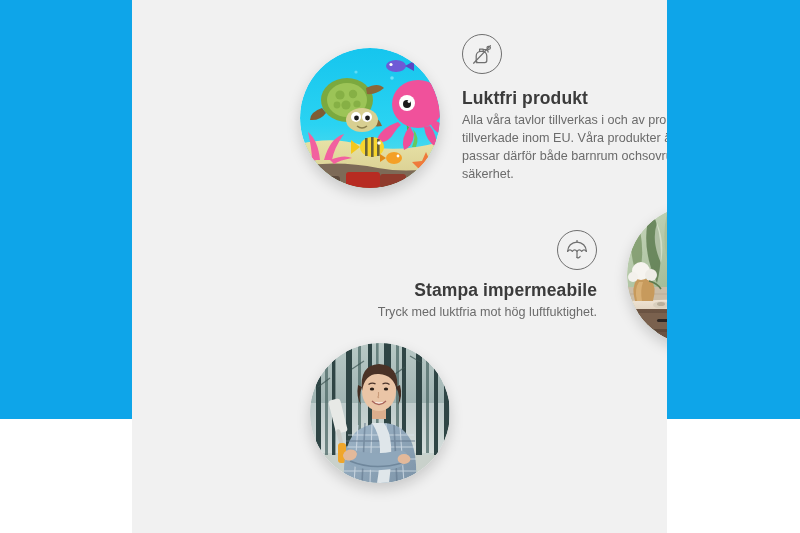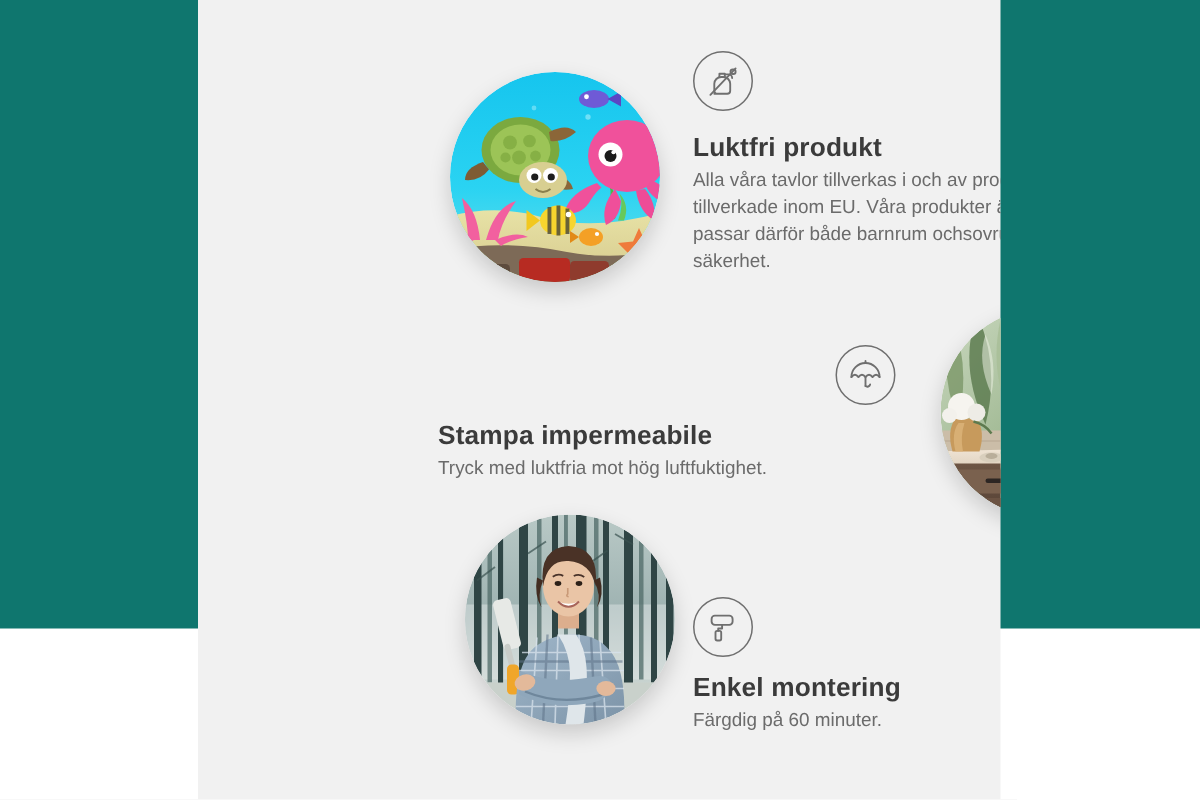--- a/index.html
+++ b/index.html
@@ -11,21 +11,21 @@
     height: 533px;
     background: #ffffff;
     font-family: "Liberation Sans", sans-serif;
     overflow: hidden;
   }
 
   .page {
     position: relative;
     width: 800px;
     height: 419px;
-    background: #0f766e;
+    background: #0ea5e9;
   }
 
   .panel {
     position: absolute;
     left: 132px;
     top: 0;
     width: 535px;
     height: 533px;
     background: #f1f1f1;
     overflow: hidden;
@@ -68,21 +68,21 @@
   .photo {
     position: absolute;
     border-radius: 50%;
     overflow: hidden;
     box-shadow: 0 6px 14px rgba(0,0,0,0.17);
   }
   .photo > svg { display: block; }
   #photo-ocean        { left: 168px; top: 48px;  width: 140px; height: 140px; }
   #text-odor          { left: 330px; top: 34px;  width: 305px; }
   #photo-bathroom     { left: 495px; top: 205px; width: 140px; height: 140px; }
-  #text-water         { left: 160px; top: 230px; width: 305px; text-align: left; }
+  #text-water         { left: 160px; top: 230px; width: 305px; text-align: right; }
   #photo-forest       { left: 178px; top: 343px; width: 140px; height: 140px; }
   #text-mount         { left: 330px; top: 398px; width: 300px; }
 </style>
 </head>
 <body>
 
 <div class="page">
   <div class="panel">
 
     <div class="photo" id="photo-ocean">
@@ -391,26 +391,15 @@
             <path d="M58.5 41.5 q3.5 -2.4 7 -.6" stroke="#49332a" stroke-width="1.2" fill="none"></path>
             <path d="M72.5 41 q3.5 -1.8 7 .6" stroke="#49332a" stroke-width="1.2" fill="none"></path>
             <path d="M68.5 49 v4 q-1.5 1.4 .6 1.8" stroke="#c99a78" stroke-width="1.1" fill="none"></path>
             <path d="M62 58 q7 6 14 0 q-7 3 -14 0 z" fill="#ffffff"></path>
             <path d="M62 58 q7 7 14 0" stroke="#a8655a" stroke-width="1.3" fill="none"></path>
           </g>
         </g>
       </svg>
     </div>
 
-    <div class="feature-text" id="text-mount">
-      <div class="icon-circle" style="margin-bottom:10px;">
-        <svg width="24" height="24" viewBox="0 0 24 24" fill="none" stroke="#6f6f6f" stroke-width="1.25" stroke-linecap="round" stroke-linejoin="round">
-          <rect x="4.4" y="4.4" width="14" height="6.2" rx="2.2"></rect>
-          <path d="M11.4 10.6 v2.4 h-2.6 v1.6"></path>
-          <rect x="7" y="14.6" width="3.8" height="6.4" rx="1.1"></rect>
-        </svg>
-      </div>
-      <div class="f-title">Enkel montering</div>
-      <p class="f-body">Färgdig på 60 minuter.</p>
-    </div>
 
   </div>
 </div>
 
 </body></html>

